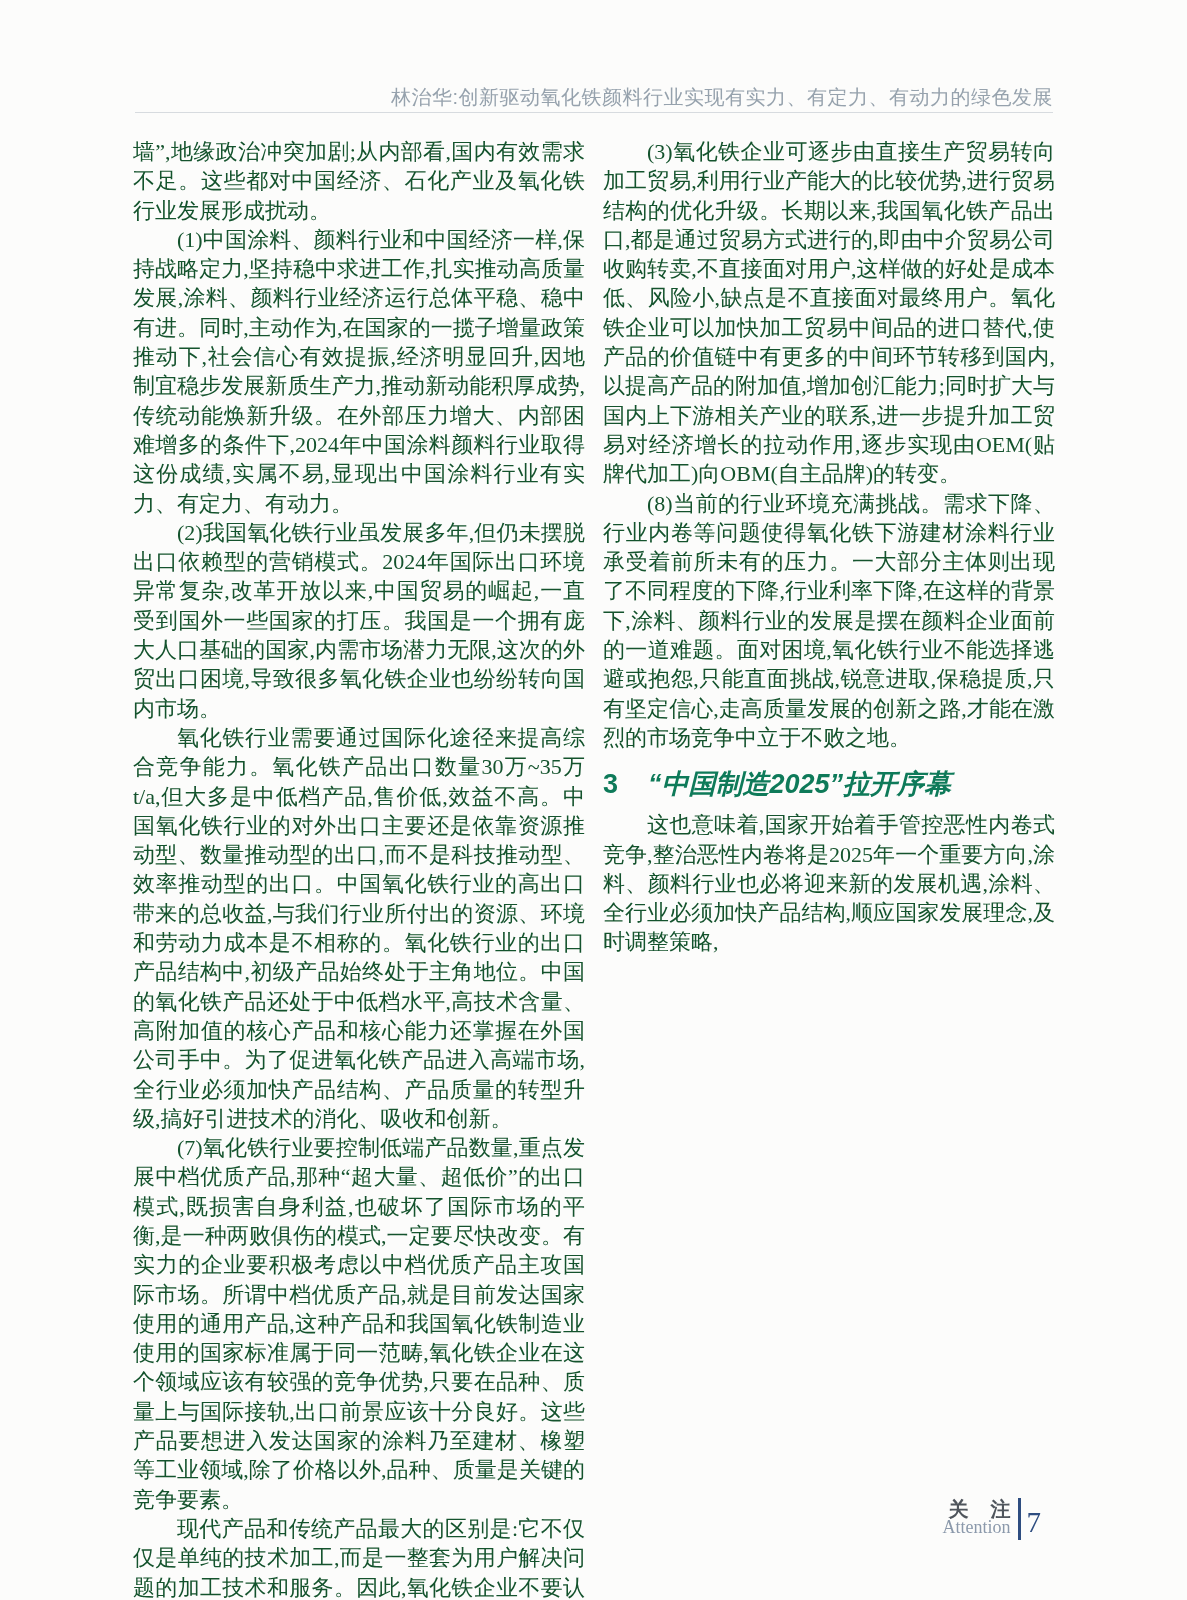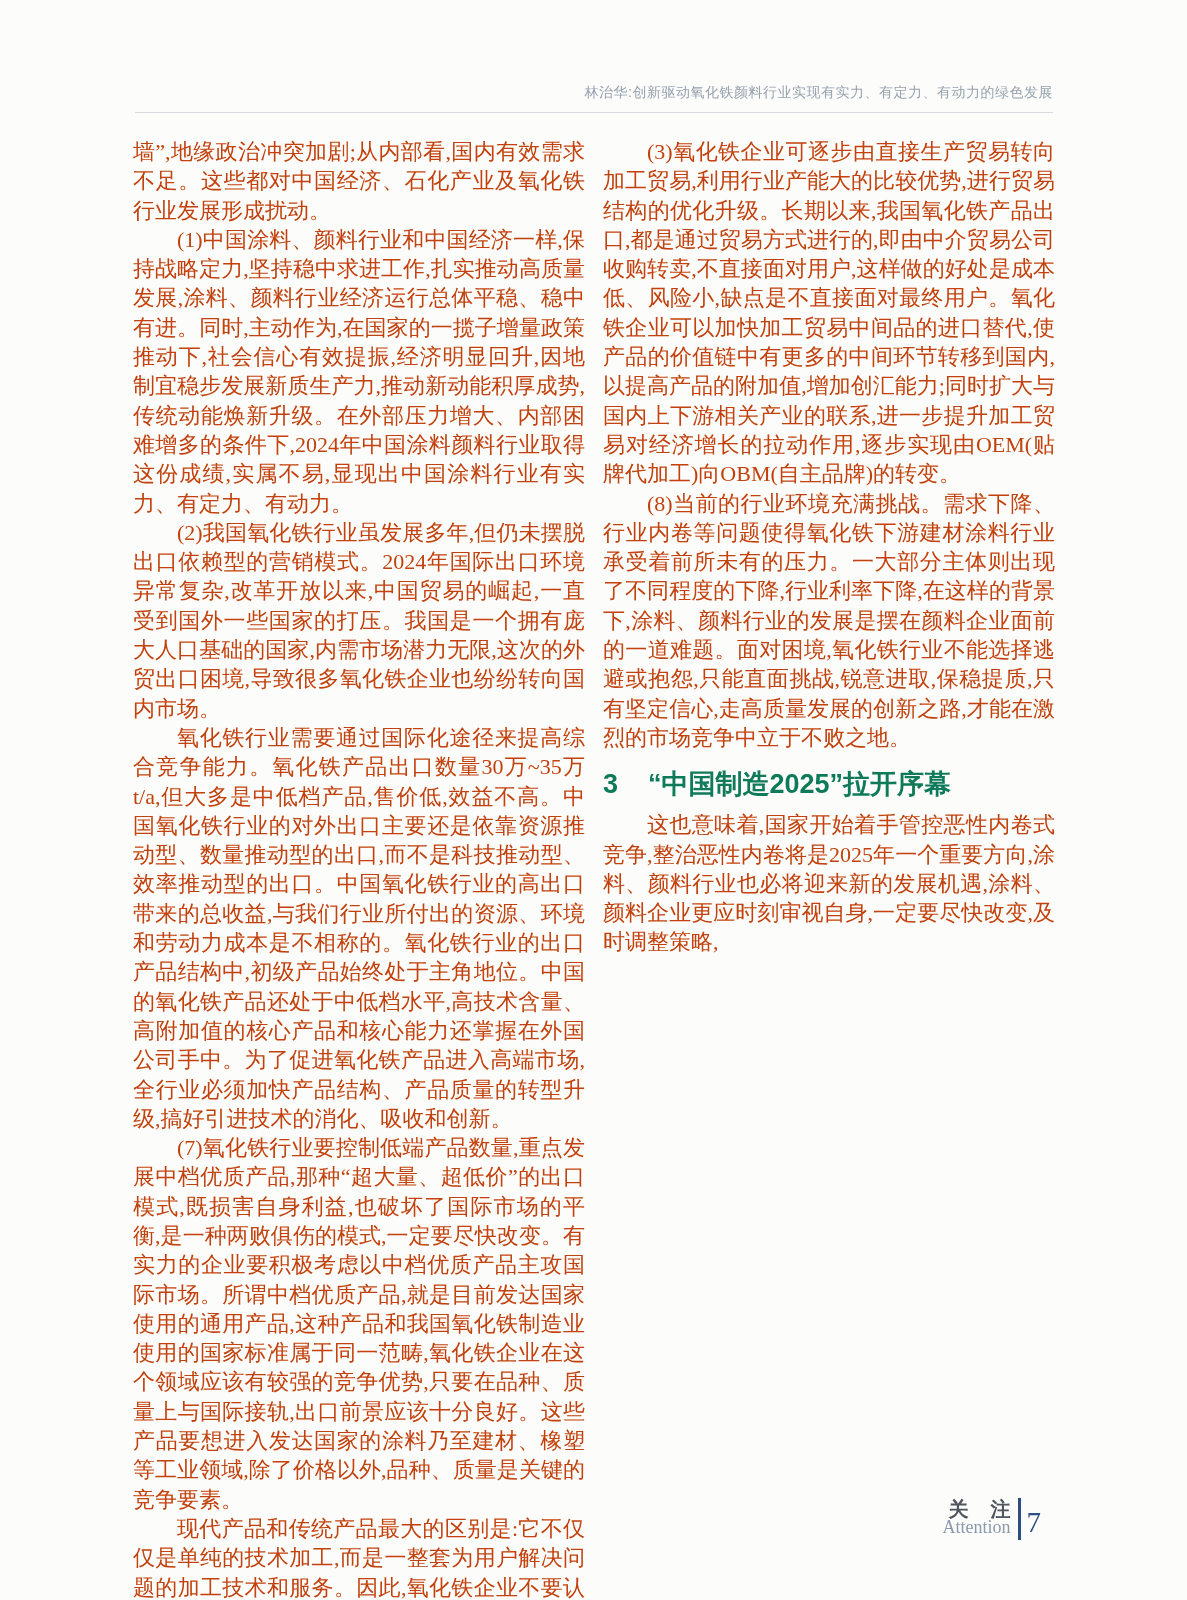--- a/index.html
+++ b/index.html
@@ -8,60 +8,60 @@
     width:1187px;height:1600px;
     background:#fcfcfb;
     margin:0 auto;
     overflow:hidden;
     font-family:"Liberation Serif",serif;
   }
   .running-head{
     position:absolute;
     top:84px;left:135px;right:134px;
     text-align:right;
-    font-size:14px;
+    font-size:20px;
     letter-spacing:0.5px;
     color:#96a2ad;
     font-family:"Liberation Sans",sans-serif;
     white-space:nowrap;
   }
   .head-rule{
     position:absolute;
     top:112px;left:135px;right:134px;
     height:1px;background:#d7dbdf;
   }
   .content{
     position:absolute;
     top:137px;left:133px;width:922px;
     display:flex;gap:18px;
   }
   .col{width:452px;}
   .body-p{
     margin:0;
     font-size:22px;
     line-height:29.3px;
-    color:#c2410c;
+    color:#14532d;
     text-align:justify;
     text-justify:inter-ideograph;
     text-indent:2em;
     overflow-wrap:break-word;
   }
   .no-indent{text-indent:0;}
   .section-heading{
     display:flex;
     align-items:baseline;
     margin:15px 0 9px 0;
     color:#0e7a59;
     font-weight:bold;
     font-size:27px;
     line-height:34px;
     font-family:"Liberation Sans",sans-serif;
   }
   .section-heading .sec-num{flex:0 0 auto;}
-  .section-heading .sec-title{margin-left:30px;}
+  .section-heading .sec-title{margin-left:30px;font-style:italic;}
   .footer{
     position:absolute;
     right:146px;bottom:60px;
     display:flex;
     align-items:stretch;
   }
   .footer-labels{
     display:flex;flex-direction:column;
     align-items:flex-end;
     margin-right:7px;
@@ -118,21 +118,21 @@
 
     <div class="col">
       <p class="body-p">(3)氧化铁企业可逐步由直接生产贸易转向加工贸易,利用行业产能大的比较优势,进行贸易结构的优化升级。长期以来,我国氧化铁产品出口,都是通过贸易方式进行的,即由中介贸易公司收购转卖,不直接面对用户,这样做的好处是成本低、风险小,缺点是不直接面对最终用户。氧化铁企业可以加快加工贸易中间品的进口替代,使产品的价值链中有更多的中间环节转移到国内,以提高产品的附加值,增加创汇能力;同时扩大与国内上下游相关产业的联系,进一步提升加工贸易对经济增长的拉动作用,逐步实现由OEM(贴牌代加工)向OBM(自主品牌)的转变。</p>
       <p class="body-p">(8)当前的行业环境充满挑战。需求下降、行业内卷等问题使得氧化铁下游建材涂料行业承受着前所未有的压力。一大部分主体则出现了不同程度的下降,行业利率下降,在这样的背景下,涂料、颜料行业的发展是摆在颜料企业面前的一道难题。面对困境,氧化铁行业不能选择逃避或抱怨,只能直面挑战,锐意进取,保稳提质,只有坚定信心,走高质量发展的创新之路,才能在激烈的市场竞争中立于不败之地。</p>
 
       <div class="section-heading">
         <span class="sec-num">3</span>
         <span class="sec-title">“中国制造2025”拉开序幕</span>
       </div>
 
-      <p class="body-p">这也意味着,国家开始着手管控恶性内卷式竞争,整治恶性内卷将是2025年一个重要方向,涂料、颜料行业也必将迎来新的发展机遇,涂料、颜料企业更应时刻审视自身,一定要尽快改变,及时调整策略,</p>
+      <p class="body-p">这也意味着,国家开始着手管控恶性内卷式竞争,整治恶性内卷将是2025年一个重要方向,涂料、颜料行业也必将迎来新的发展机遇,涂料、全行业必须加快产品结构,顺应国家发展理念,及时调整策略,</p>
     </div>
 
   </div>
 
   <div class="footer">
     <div class="footer-labels">
       <div class="footer-cn">
         <span>关</span>
         <span>注</span>
       </div>

